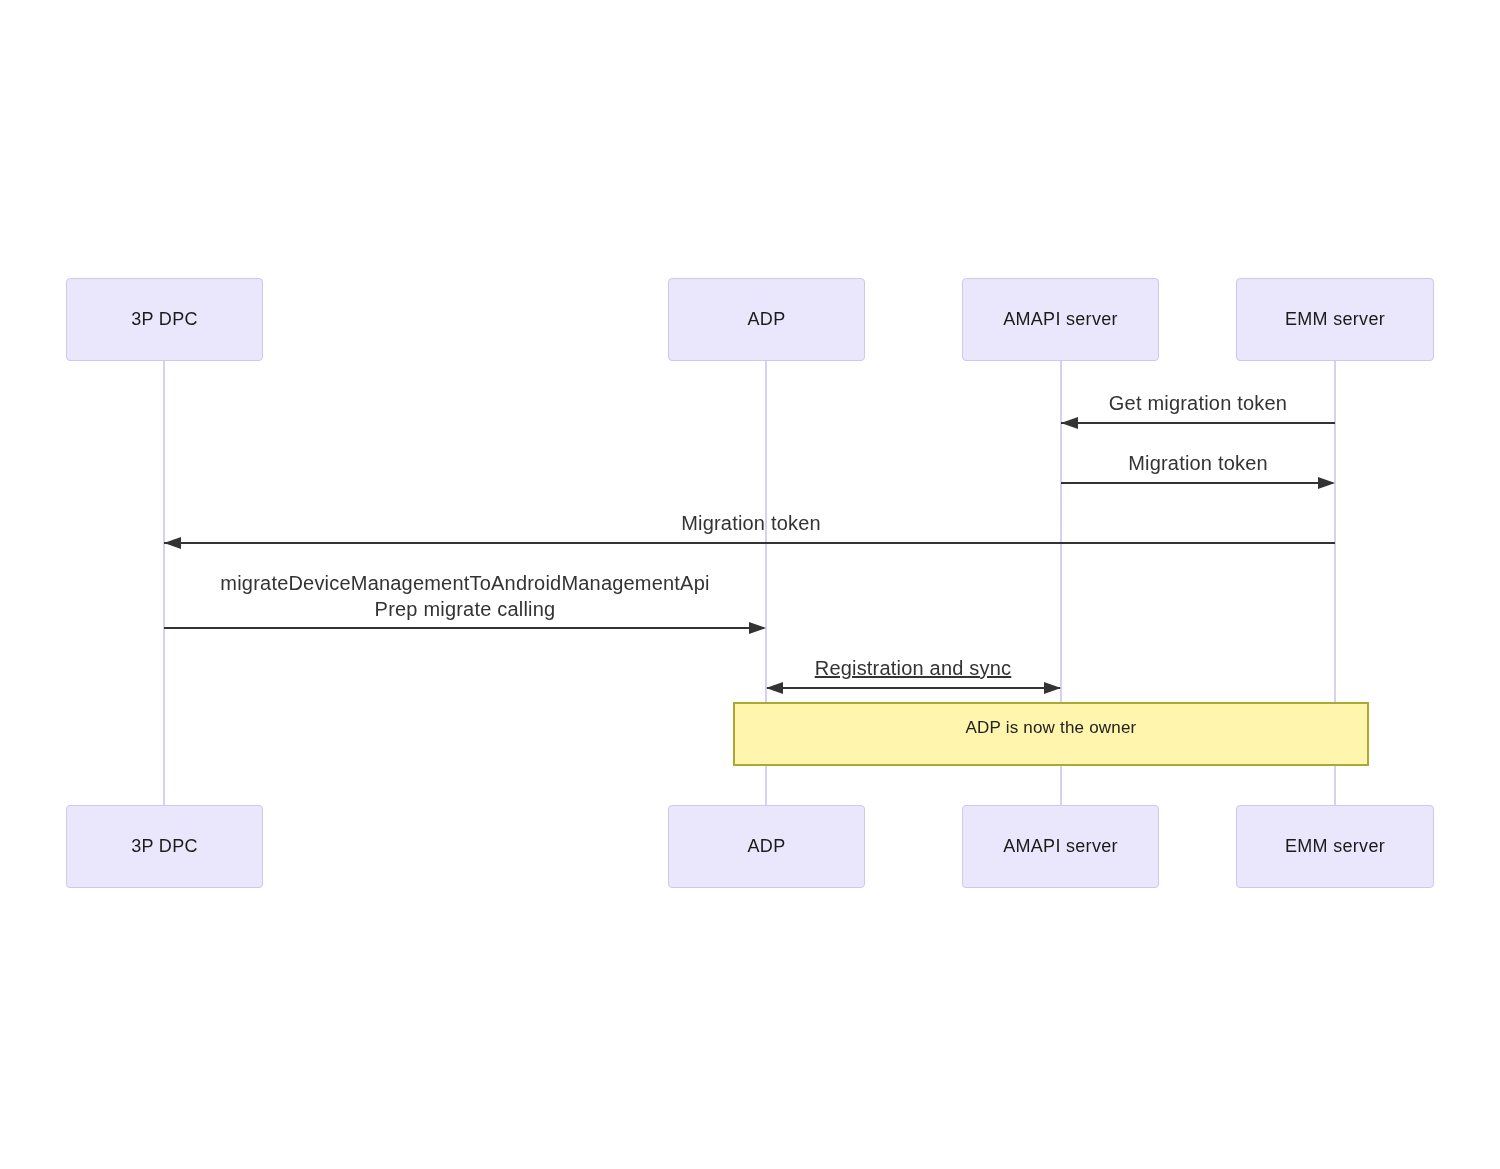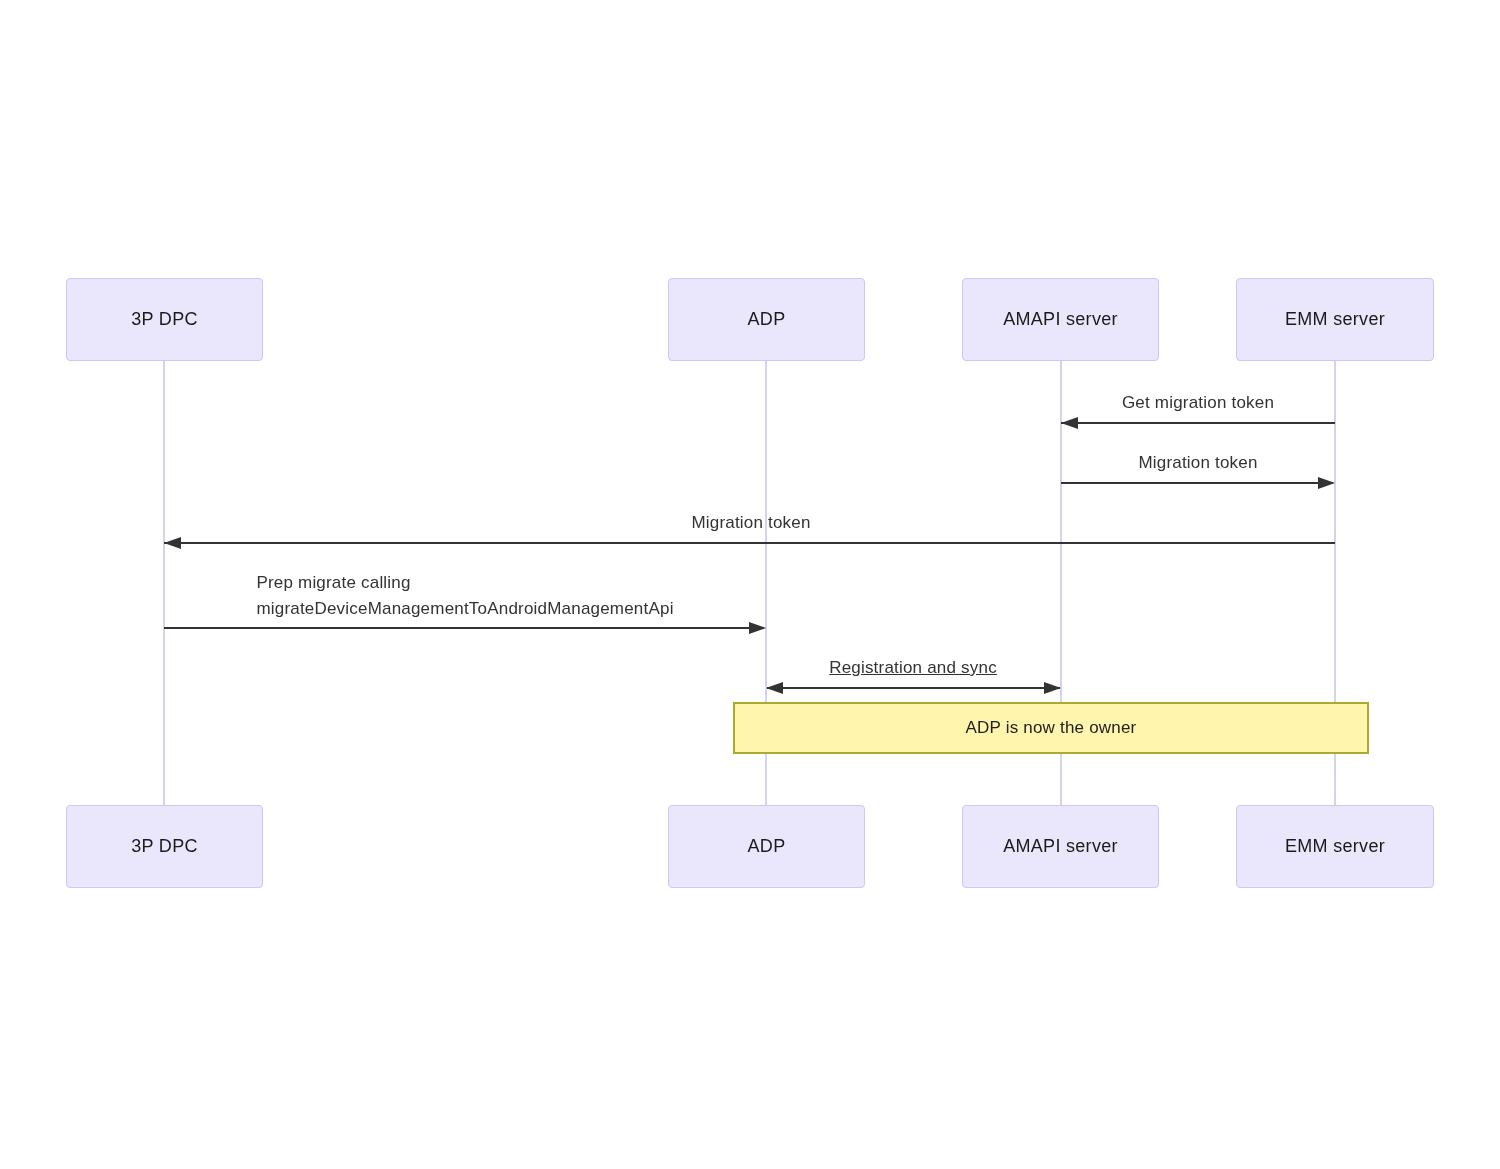--- a/index.html
+++ b/index.html
@@ -32,25 +32,25 @@
     justify-content: center;
     font-size: 18px;
     color: #1b1b1b;
     letter-spacing: 0.3px;
   }
   .actor.row-top { top: 278px; }
   .actor.row-bottom { top: 805px; }
   .msg-label {
     position: absolute;
     transform: translateX(-50%);
-    font-size: 17px;
+    font-size: 20px;
     line-height: 26px;
     color: #333333;
     white-space: nowrap;
-    text-align: left;
+    text-align: center;
     letter-spacing: 0.2px;
   }
   .msg-line {
     position: absolute;
     height: 2px;
     background: #333333;
   }
   .head {
     position: absolute;
     width: 0;
@@ -58,21 +58,21 @@
     border-top: 6px solid transparent;
     border-bottom: 6px solid transparent;
   }
   .head.left  { border-right: 17px solid #333333; }
   .head.right { border-left: 17px solid #333333; }
   .note {
     position: absolute;
     left: 733px;
     top: 702px;
     width: 636px;
-    height: 52px;
+    height: 64px;
     box-sizing: border-box;
     background: #fff5ad;
     border: 2px solid #aaaa33;
     text-align: center;
     font-size: 17px;
     line-height: 25px;
     padding-top: 11px;
     color: #222222;
     letter-spacing: 0.2px;
   }
@@ -113,22 +113,22 @@
   </div>
 
   <div>
     <div class="msg-label" style="left:751px;top:510px;">Migration token</div>
     <div class="msg-line" style="left:164px;top:542px;width:1171px;"></div>
     <div class="head left" style="left:164px;top:537px;"></div>
   </div>
 
   <div>
     <div class="msg-label" style="left:465px;top:570px;">
+      <div>migrateDeviceManagementToAndroidManagementApi</div>
       <div>Prep migrate calling</div>
-      <div>migrateDeviceManagementToAndroidManagementApi</div>
     </div>
     <div class="msg-line" style="left:164px;top:627px;width:600px;"></div>
     <div class="head right" style="left:749px;top:622px;"></div>
   </div>
 
   <div>
     <div class="msg-label" style="left:913px;top:655px;text-decoration:underline;">Registration and sync</div>
     <div class="msg-line" style="left:767px;top:687px;width:293px;"></div>
     <div class="head left" style="left:766px;top:682px;"></div>
     <div class="head right" style="left:1044px;top:682px;"></div>

